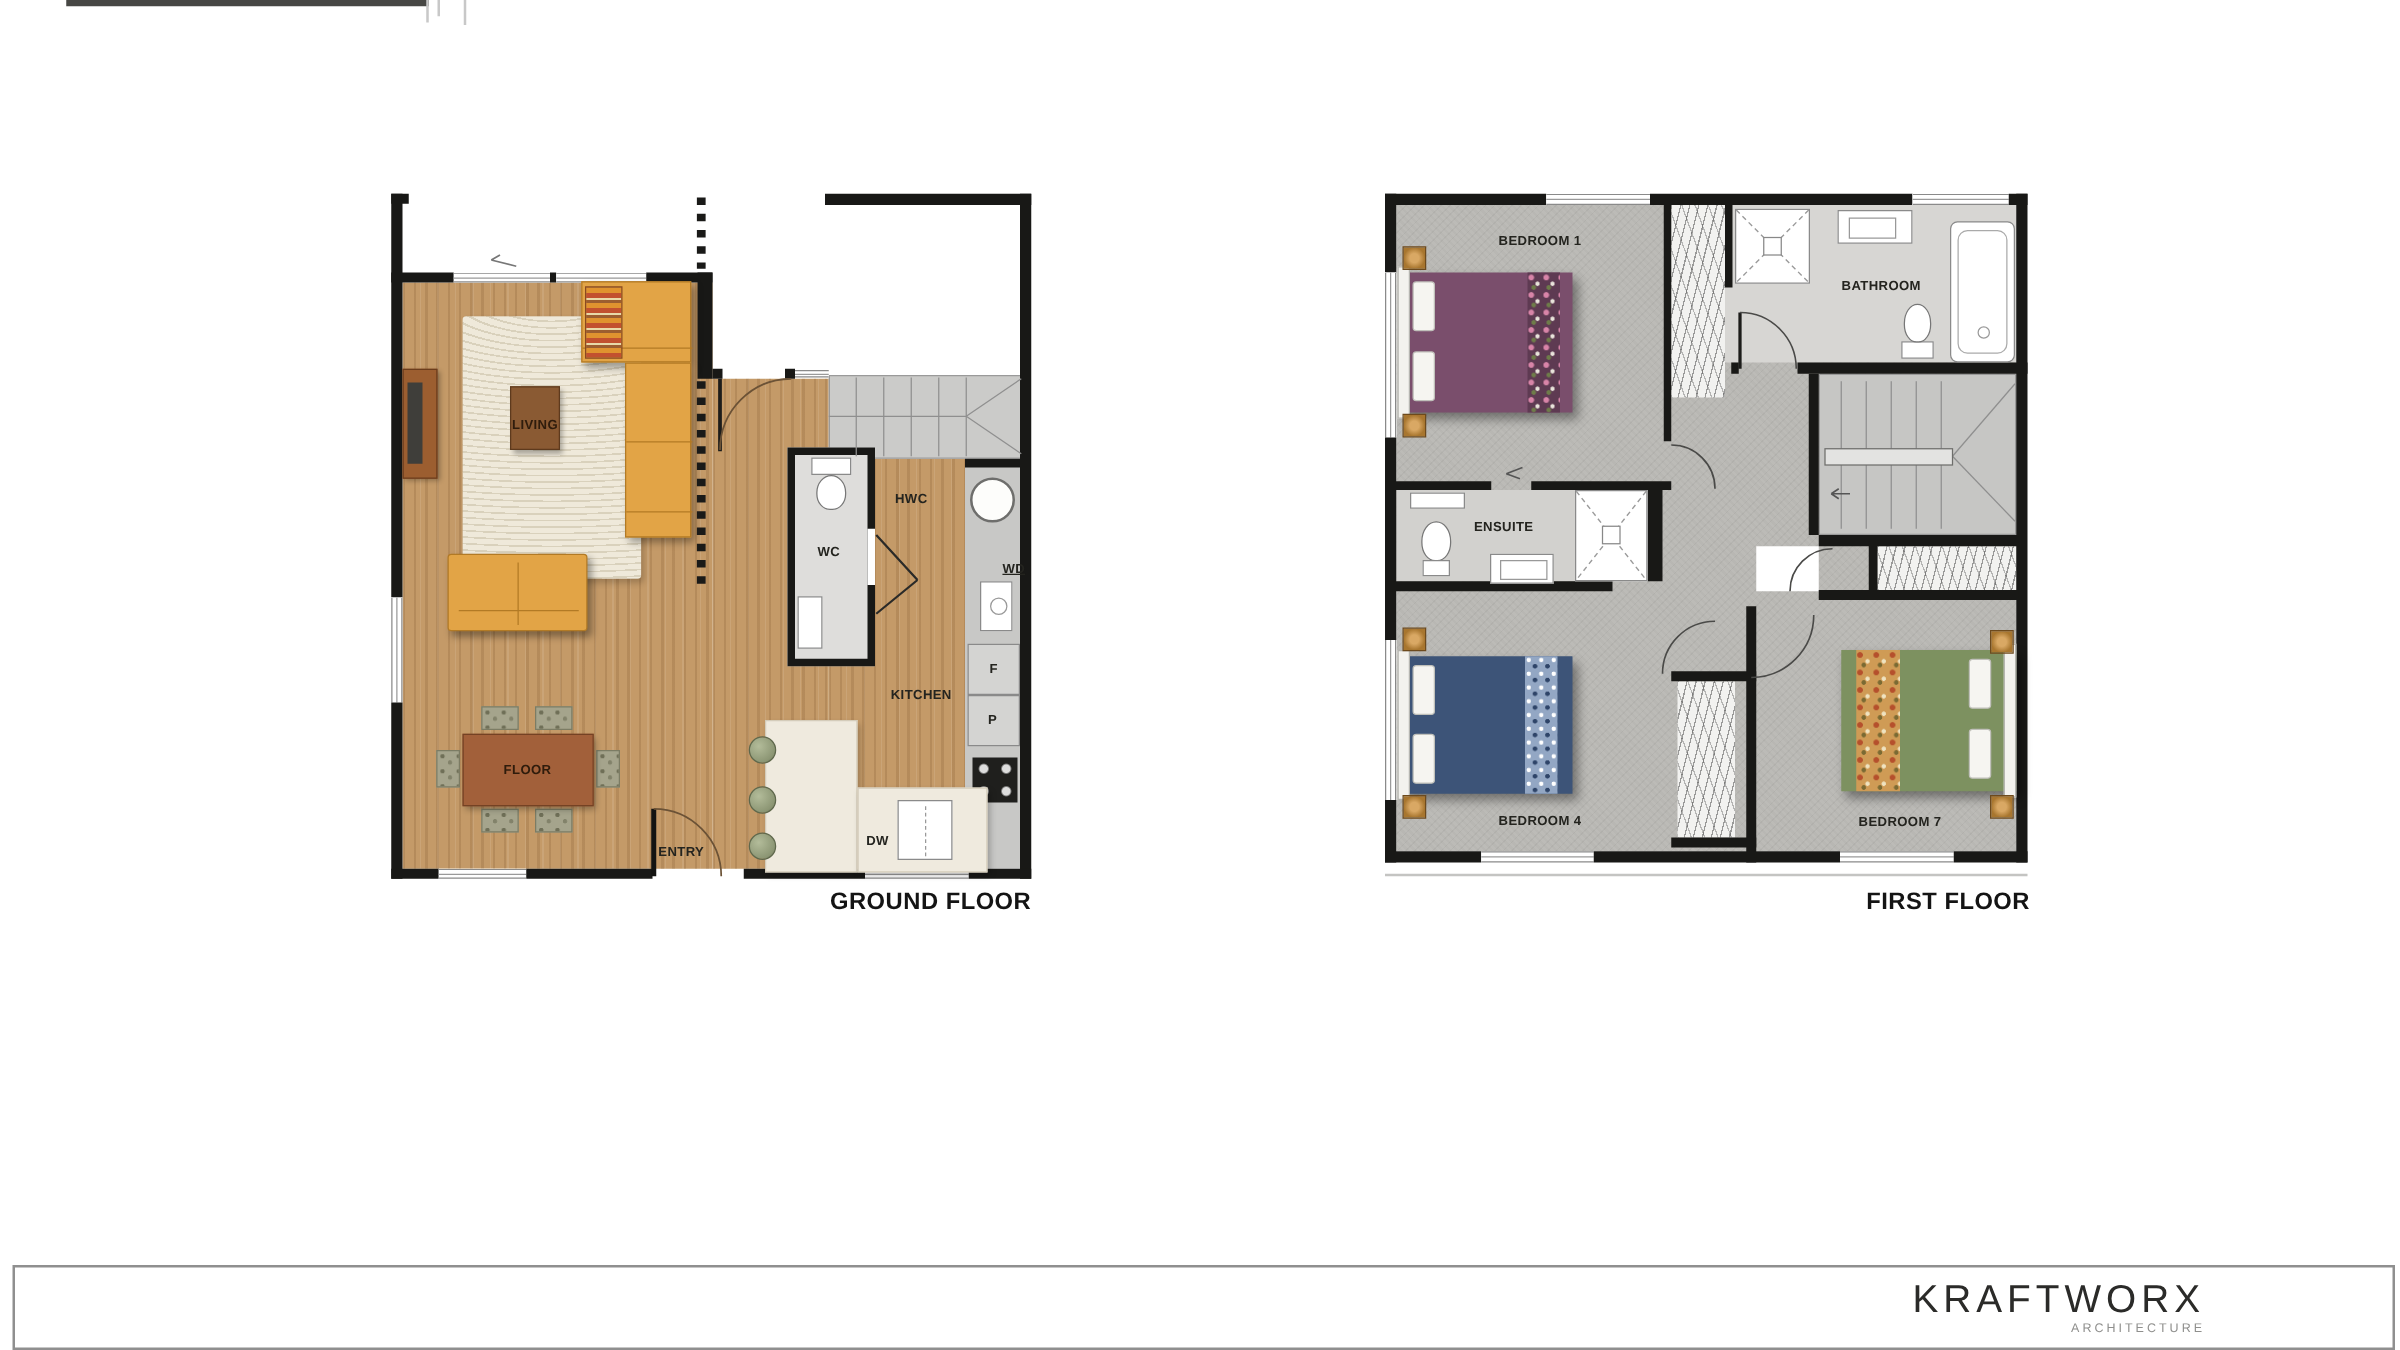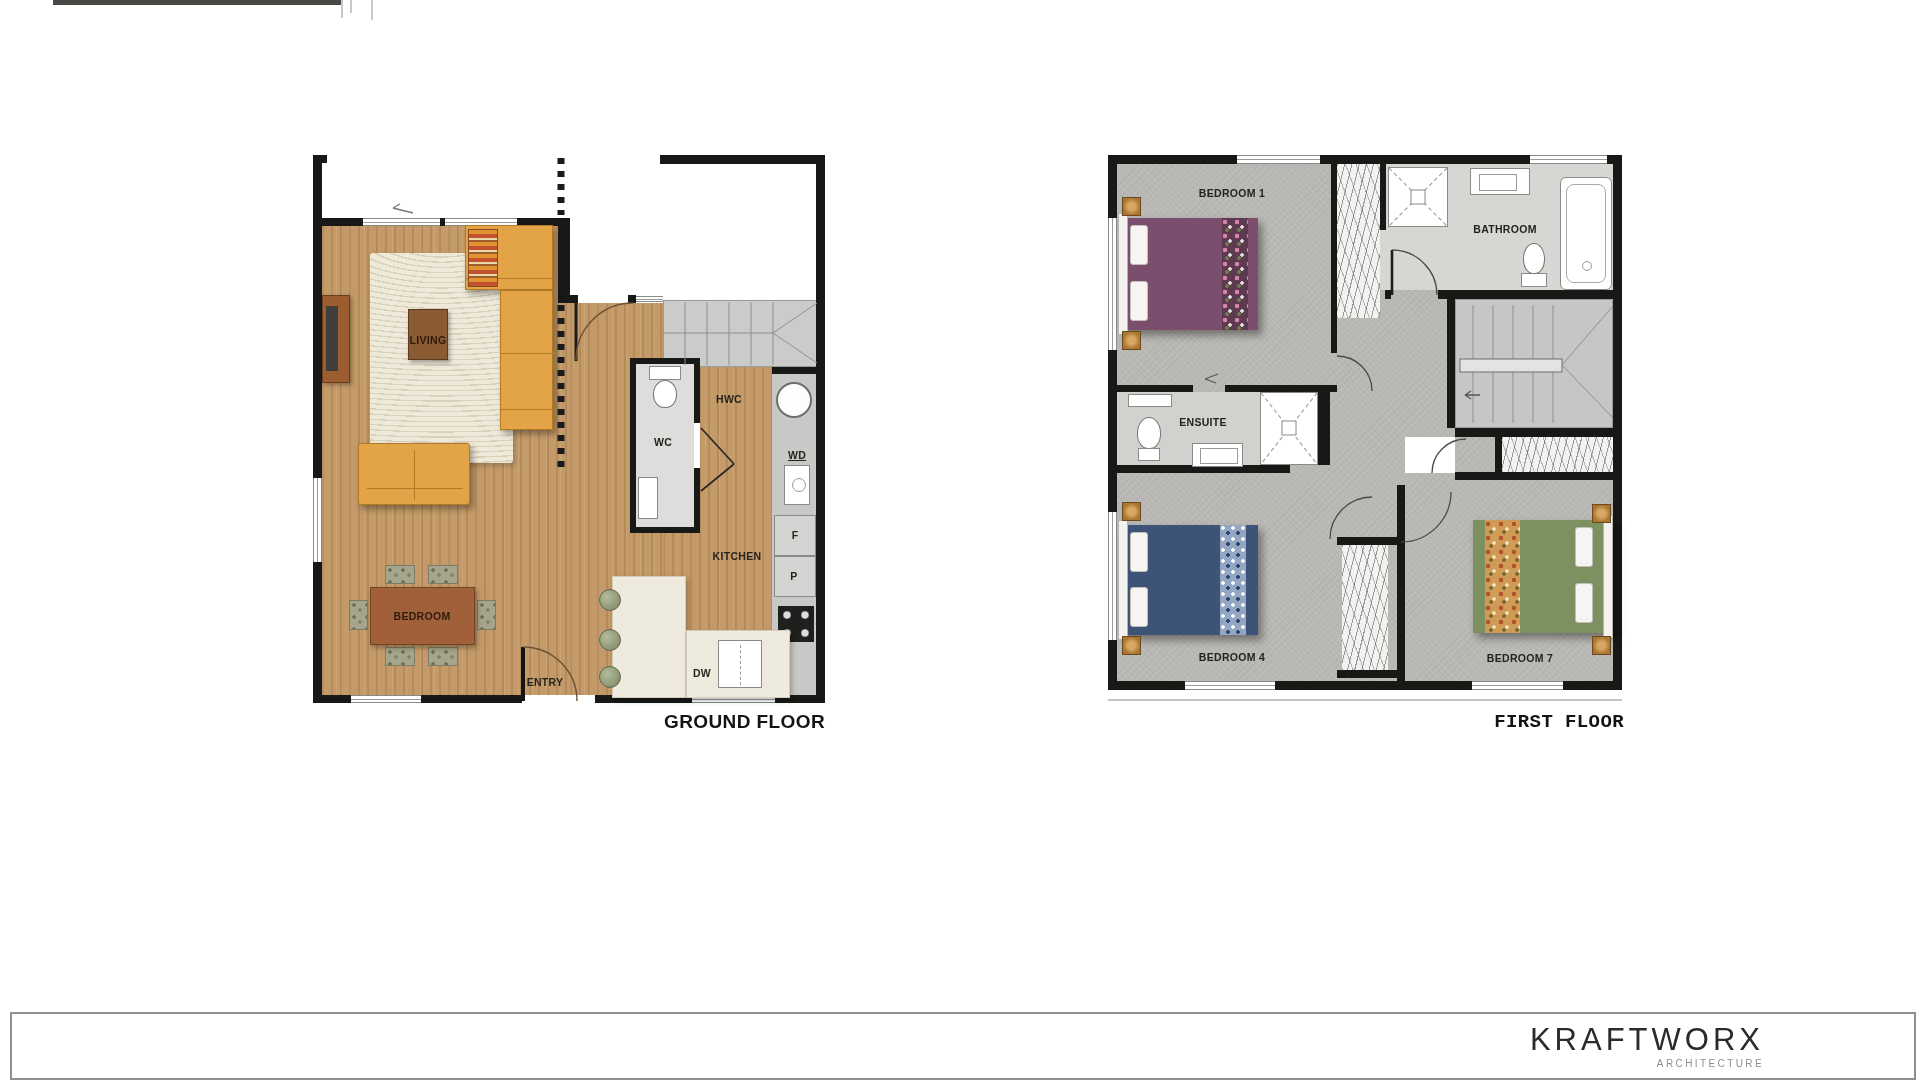--- a/index.html
+++ b/index.html
@@ -150,32 +150,32 @@
       <div class="cushline" style="left:8px;top:44px;width:96px;height:1px;"></div>
     </div>
 
     <div class="chair" style="left:72px;top:410px;width:30px;height:19px;"></div>
     <div class="chair" style="left:115px;top:410px;width:30px;height:19px;"></div>
     <div class="chair" style="left:72px;top:492px;width:30px;height:19px;"></div>
     <div class="chair" style="left:115px;top:492px;width:30px;height:19px;"></div>
     <div class="chair" style="left:36px;top:445px;width:19px;height:30px;"></div>
     <div class="chair" style="left:164px;top:445px;width:19px;height:30px;"></div>
     <div class="tbl" style="left:57px;top:432px;width:105px;height:58px;"></div>
-    <span class="lbl" style="left:109px;top:461px;color:#2f1c0c;">BEDROOM</span>
+    <span class="lbl" style="left:109px;top:461px;color:#2f1c0c;">FLOOR</span>
 
     <div class="wcfloor" style="left:317px;top:203px;width:70px;height:175px;"></div>
     <div class="fix" style="left:381px;top:268px;width:6px;height:45px;border:none;background:#fff;"></div>
     <div class="fix" style="left:336px;top:211px;width:32px;height:14px;"></div>
     <div class="bowl" style="left:340px;top:225px;width:24px;height:28px;"></div>
     <div class="fix" style="left:325px;top:322px;width:20px;height:42px;"></div>
     <span class="lbl" style="left:350px;top:287px;">WC</span>
 
     <div class="hwc" style="left:463px;top:227px;"></div>
     <span class="lbl" style="left:416px;top:244px;">HWC</span>
-    <span class="lbl" style="left:484px;top:300px;text-decoration:underline;">WD</span>
+    <span class="lbl" style="left:498px;top:300px;text-decoration:underline;">WD</span>
     <div class="appl" style="left:471px;top:310px;width:26px;height:40px;">
       <div style="position:absolute;left:7px;top:12px;width:12px;height:12px;border:1px solid #999;border-radius:50%;"></div>
     </div>
     <div class="cab" style="left:461px;top:360px;width:42px;height:41px;"></div>
     <span class="lbl" style="left:482px;top:380px;">F</span>
     <div class="cab" style="left:461px;top:401px;width:42px;height:41px;"></div>
     <span class="lbl" style="left:481px;top:421px;">P</span>
     <div class="cooktop" style="left:465px;top:451px;width:36px;height:36px;"></div>
     <span class="lbl" style="left:424px;top:401px;">KITCHEN</span>
 
@@ -329,21 +329,21 @@
           <line x1="425" y1="150" x2="425" y2="268"></line>
         <line x1="445" y1="150" x2="445" y2="268"></line>
         <line x1="454" y1="210" x2="504" y2="152"></line>
           <line x1="454" y1="210" x2="504" y2="262"></line>
       </g>
       <rect x="352" y="204" width="102" height="13" fill="#e3e3e1" stroke="#6e6e6c"></rect>
       <path d="M 372 240 L 357 240 M 357 240 L 363 236 M 357 240 L 363 244" stroke="#555" fill="none" stroke-width="1.3"></path>
       <path d="M 110 219 L 97 224 M 97 224 L 108 228" stroke="#555" fill="none" stroke-width="1.2"></path>
     </svg>
 
-    <span class="cap" style="right:0;top:556px;font-family:Liberation Mono, monospace;">FIRST FLOOR</span>
+    <span class="cap" style="right:0;top:556px;">FIRST FLOOR</span>
   </div>
 
   <div class="footer">
     <div class="brand">
       <div class="brand-name">KRAFTWORX</div>
       <div class="brand-sub">ARCHITECTURE</div>
     </div>
   </div>
 
 </div>

